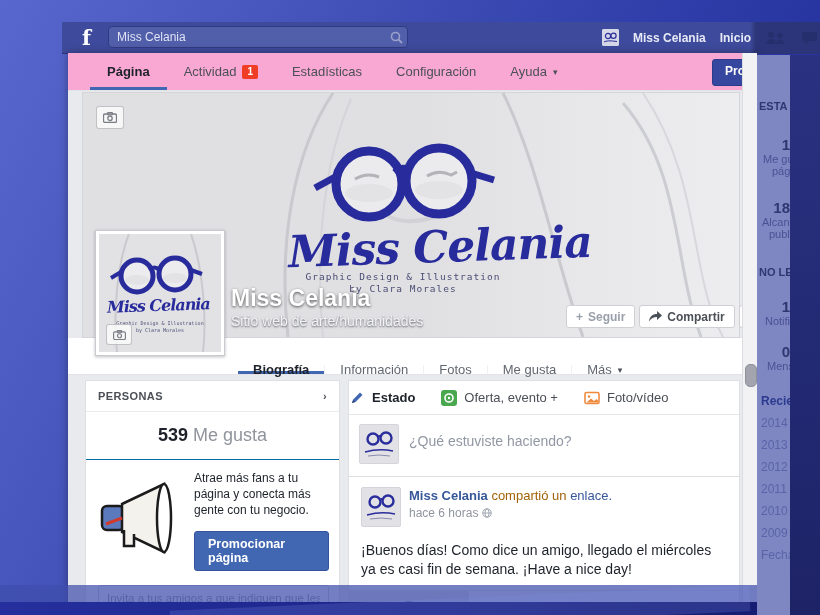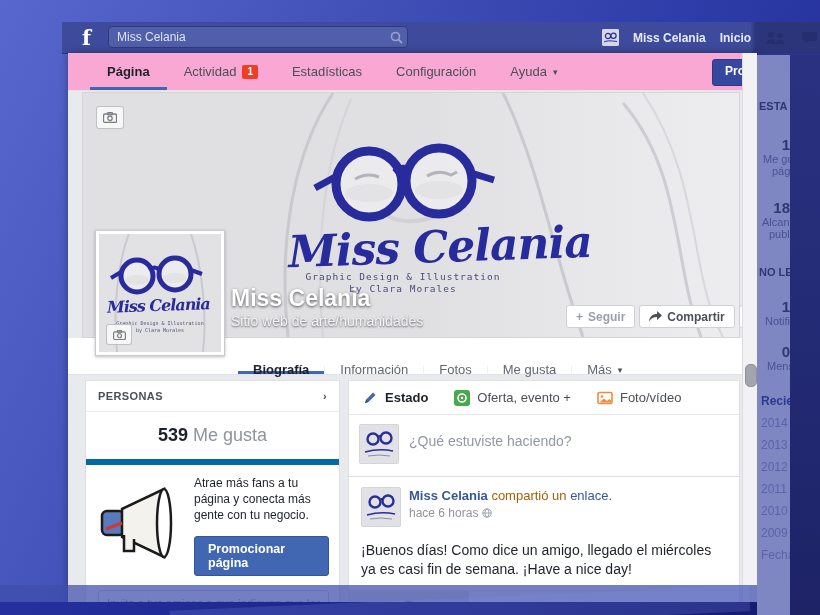--- a/index.html
+++ b/index.html
@@ -52,33 +52,33 @@
   .page-tabs{left:0;top:285px;width:100%;height:37px;background:#fff;border-bottom:1px solid #e2e3e6;
     display:flex;align-items:stretch;padding-left:170px;box-sizing:border-box;}
   .page-tab{display:flex;align-items:center;gap:6px;padding:0 15px;font-size:13px;color:#616770;border-right:1px solid #f0f1f3;margin-top:27px;}
   .page-tab.active{font-weight:bold;color:#1d2129;box-shadow:inset 0 -3px 0 #4267b2;}
   
   .card{background:#fff;border:1px solid #dddfe2;box-sizing:border-box;}
   .left-card{left:17px;top:327px;width:255px;height:300px;}
   .card-hd{display:flex;justify-content:space-between;align-items:center;height:30px;padding:0 12px;border-bottom:1px solid #e9ebee;}
   .card-hd span{font-size:11px;font-weight:bold;color:#4b4f56;letter-spacing:.4px;}
   .chev{color:#4b4f56;font-size:16px;font-weight:bold;}
-  .likes-row{text-align:center;padding:13px 0;border-bottom:6px solid #0369a1;font-size:18px;}
+  .likes-row{text-align:center;padding:13px 0;border-bottom:1px solid #0369a1;font-size:18px;}
   .likes-row b{color:#1d2129;}
   .likes-row i{color:#90949c;font-style:normal;}
   .promo-row{display:flex;padding:10px 10px 12px 8px;gap:8px;}
   .promo-txt{font-size:12px;color:#1d2129;line-height:1.35;}
   .btn-blue{background:#4267b2;border:1px solid #35539c;color:#fff;font-size:12.5px;font-weight:bold;
     border-radius:3px;padding:5px 13px;display:inline-block;margin-top:12px;}
   .invite-input{display:block;margin:2px 12px 10px;width:231px;height:26px;border:1px solid #ccd0d5;border-radius:3px;
     font-size:11.5px;color:#1d2129;padding:0 8px;box-sizing:border-box;outline:none;}
   .invite-input::placeholder{color:#90949c;}
   
   .composer{left:280px;top:327px;width:392px;}
-  .comp-tabs{display:flex;height:33px;align-items:stretch;border-bottom:1px solid #e5e6e9;padding-left:13px;gap:26px;}
+  .comp-tabs{display:flex;height:33px;align-items:stretch;border-bottom:1px solid #e5e6e9;padding-left:0;gap:26px;}
   .comp-tab{display:flex;align-items:center;gap:7px;font-size:13px;color:#4b4f56;}
   .comp-tab.active{font-weight:bold;color:#1d2129;}
   .comp-body{display:flex;gap:10px;padding:9px 10px 12px;}
   .mini-avatar{width:38px;height:38px;border-radius:2px;background:#e0e1e6;overflow:hidden;flex:none;border:1px solid #d4d5da;}
   .comp-ph{font-size:14px;color:#9197a3;padding-top:9px;}
   .post-card{left:280px;top:423px;width:392px;height:204px;}
   .post-hd{display:flex;gap:8px;padding:10px 12px 6px;}
   .post-meta{font-size:13px;line-height:1.35;}
   .post-author{font-weight:bold;color:#365899;}
   .post-action{color:#a16207;}

